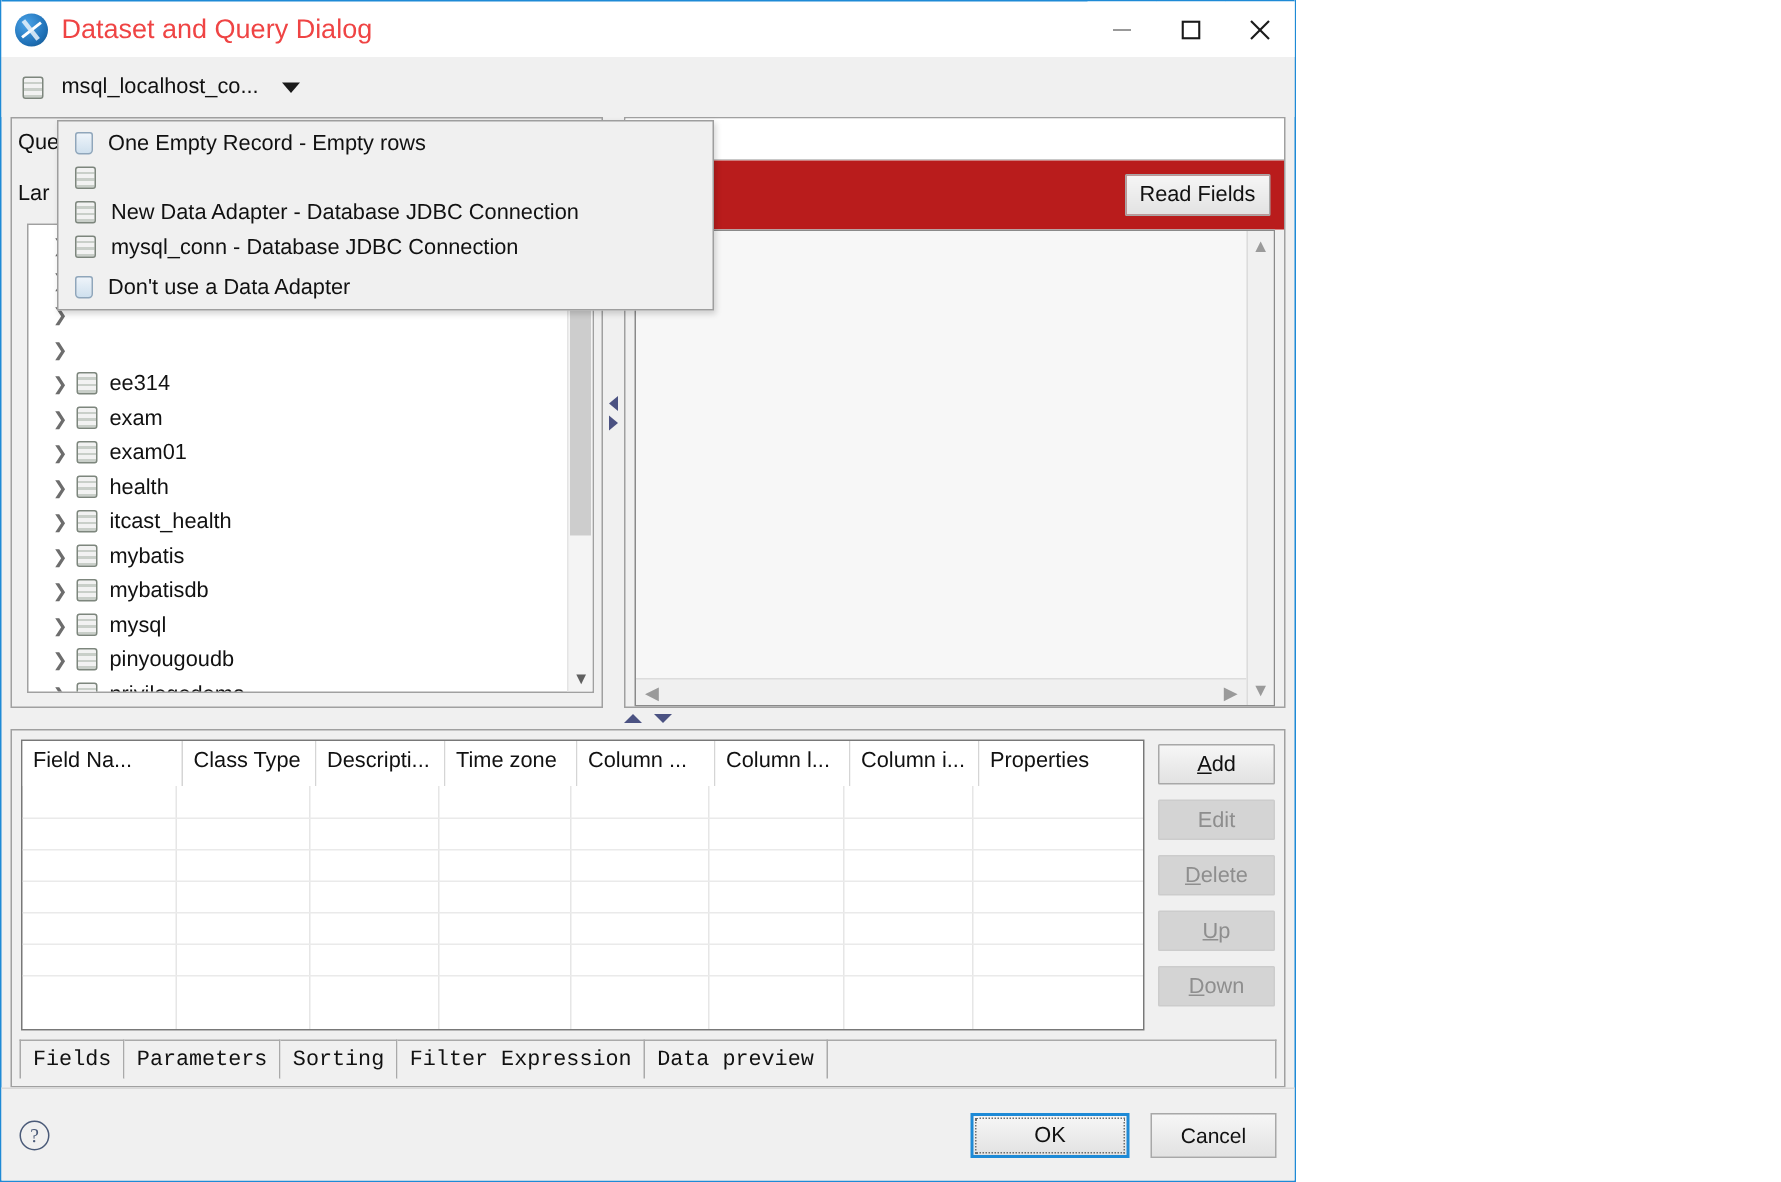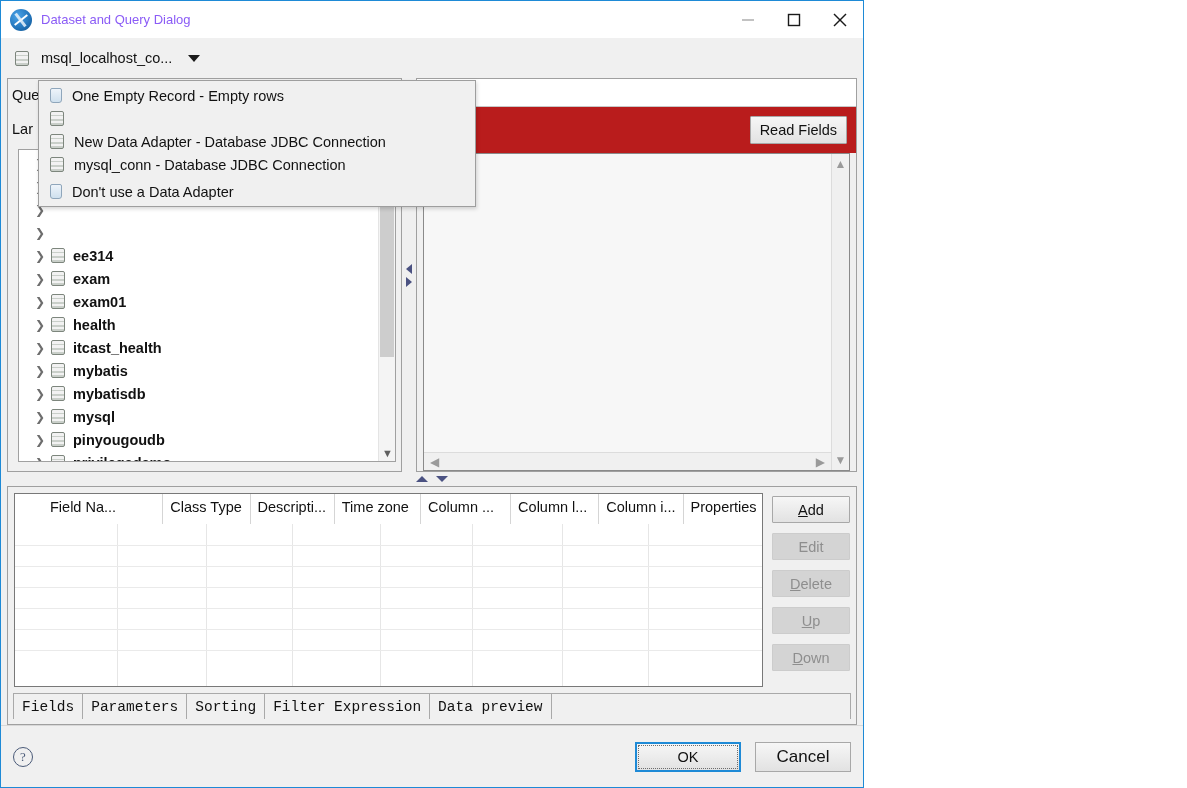--- a/index.html
+++ b/index.html
@@ -36,21 +36,21 @@
   #app-icon:before {
     content: ""; position: absolute; left: 3px; top: 10px;
     width: 16px; height: 2px; background: #ffffff;
     transform: rotate(-38deg);
   }
   #app-icon:after {
     content: ""; position: absolute; left: 9px; top: 3px;
     width: 3px; height: 16px; background: #e8f2fa;
     transform: rotate(-38deg); opacity: .85;
   }
-  #title-text { font-size: 13px; color: #8b5cf6; }
+  #title-text { font-size: 18px; color: #ef4444; }
   #win-controls { margin-left: auto; display: flex; height: 100%; }
   .wbtn {
     width: 46px; height: 100%;
     display: flex; align-items: center; justify-content: center;
     background: #ffffff;
   }
   .wbtn svg { display: block; }
 
   
   #adapter-bar {
@@ -106,21 +106,21 @@
   #tree-list { flex: 1 1 auto; padding-top: 2px; }
   .tree-row {
     height: 23px; display: flex; align-items: center;
     padding-left: 16px; font-size: 14.5px; color: #111;
   }
   .chev {
     width: 16px; flex: 0 0 auto; color: #6d6d6d; font-size: 12px;
     line-height: 1;
   }
   .tree-row .db-icon { margin-right: 8px; }
-  .tree-label { white-space: nowrap; font-weight: bold; }
+  .tree-label { white-space: nowrap; }
 
   #tree-vscroll {
     width: 17px; flex: 0 0 auto; background: #f4f4f4;
     border-left: 1px solid #e4e4e4; position: relative;
   }
   #tree-thumb {
     position: absolute; left: 1px; top: 2px; width: 14px; height: 205px;
     background: #cdcdcd;
   }
   #tree-down {
@@ -269,22 +269,22 @@
   }
   #footer-btns { margin-left: auto; display: flex; gap: 14px; }
   #ok-btn {
     width: 106px; height: 30px; display: flex; align-items: center;
     justify-content: center; font-size: 14.5px;
     background: linear-gradient(#f6f6f6, #e2e2e2);
     border: 2px solid #1e8ad6; outline: 1px dotted #6d6d6d;
     outline-offset: -4px; color: #111;
   }
   #cancel-btn {
-    width: 96px; height: 30px; display: flex; align-items: center;
-    justify-content: center; font-size: 17px;
+    width: 84px; height: 30px; display: flex; align-items: center;
+    justify-content: center; font-size: 14px;
     background: linear-gradient(#f6f6f6, #e2e2e2);
     border: 1px solid #a8a8a8; color: #111;
   }
 
   
   #dropdown {
     position: absolute; left: 37px; top: 80px; width: 438px;
     background: #f0f0f0; border: 1px solid #9e9e9e;
     z-index: 50; padding: 3px 0 3px 0;
     box-shadow: 1px 2px 4px rgba(0,0,0,.16);
@@ -455,21 +455,21 @@
 
     <div id="hsplit">
       <span class="hs-up"></span>
       <span class="hs-down"></span>
     </div>
 
     <div id="lower">
       <div id="fields-area">
         <div id="table-wrap">
           <div id="table-head">
-              <div class="th" style="width: 123px; margin-left: 28px;">Field Na...</div>
+              <div class="th" style="width: 107px;">Field Na...</div>
               <div class="th" style="width: 89px;">Class Type</div>
               <div class="th" style="width: 86px;">Descripti...</div>
               <div class="th" style="width: 88px;">Time zone</div>
               <div class="th" style="width: 92px;">Column ...</div>
               <div class="th" style="width: 90px;">Column l...</div>
               <div class="th" style="width: 86px;">Column i...</div>
               <div class="th" style="flex: 1 1 auto; border-right: none;">Properties</div>
             </div>
           <div id="table-body">
               <div class="col-sep" style="width: 103px;"></div>

